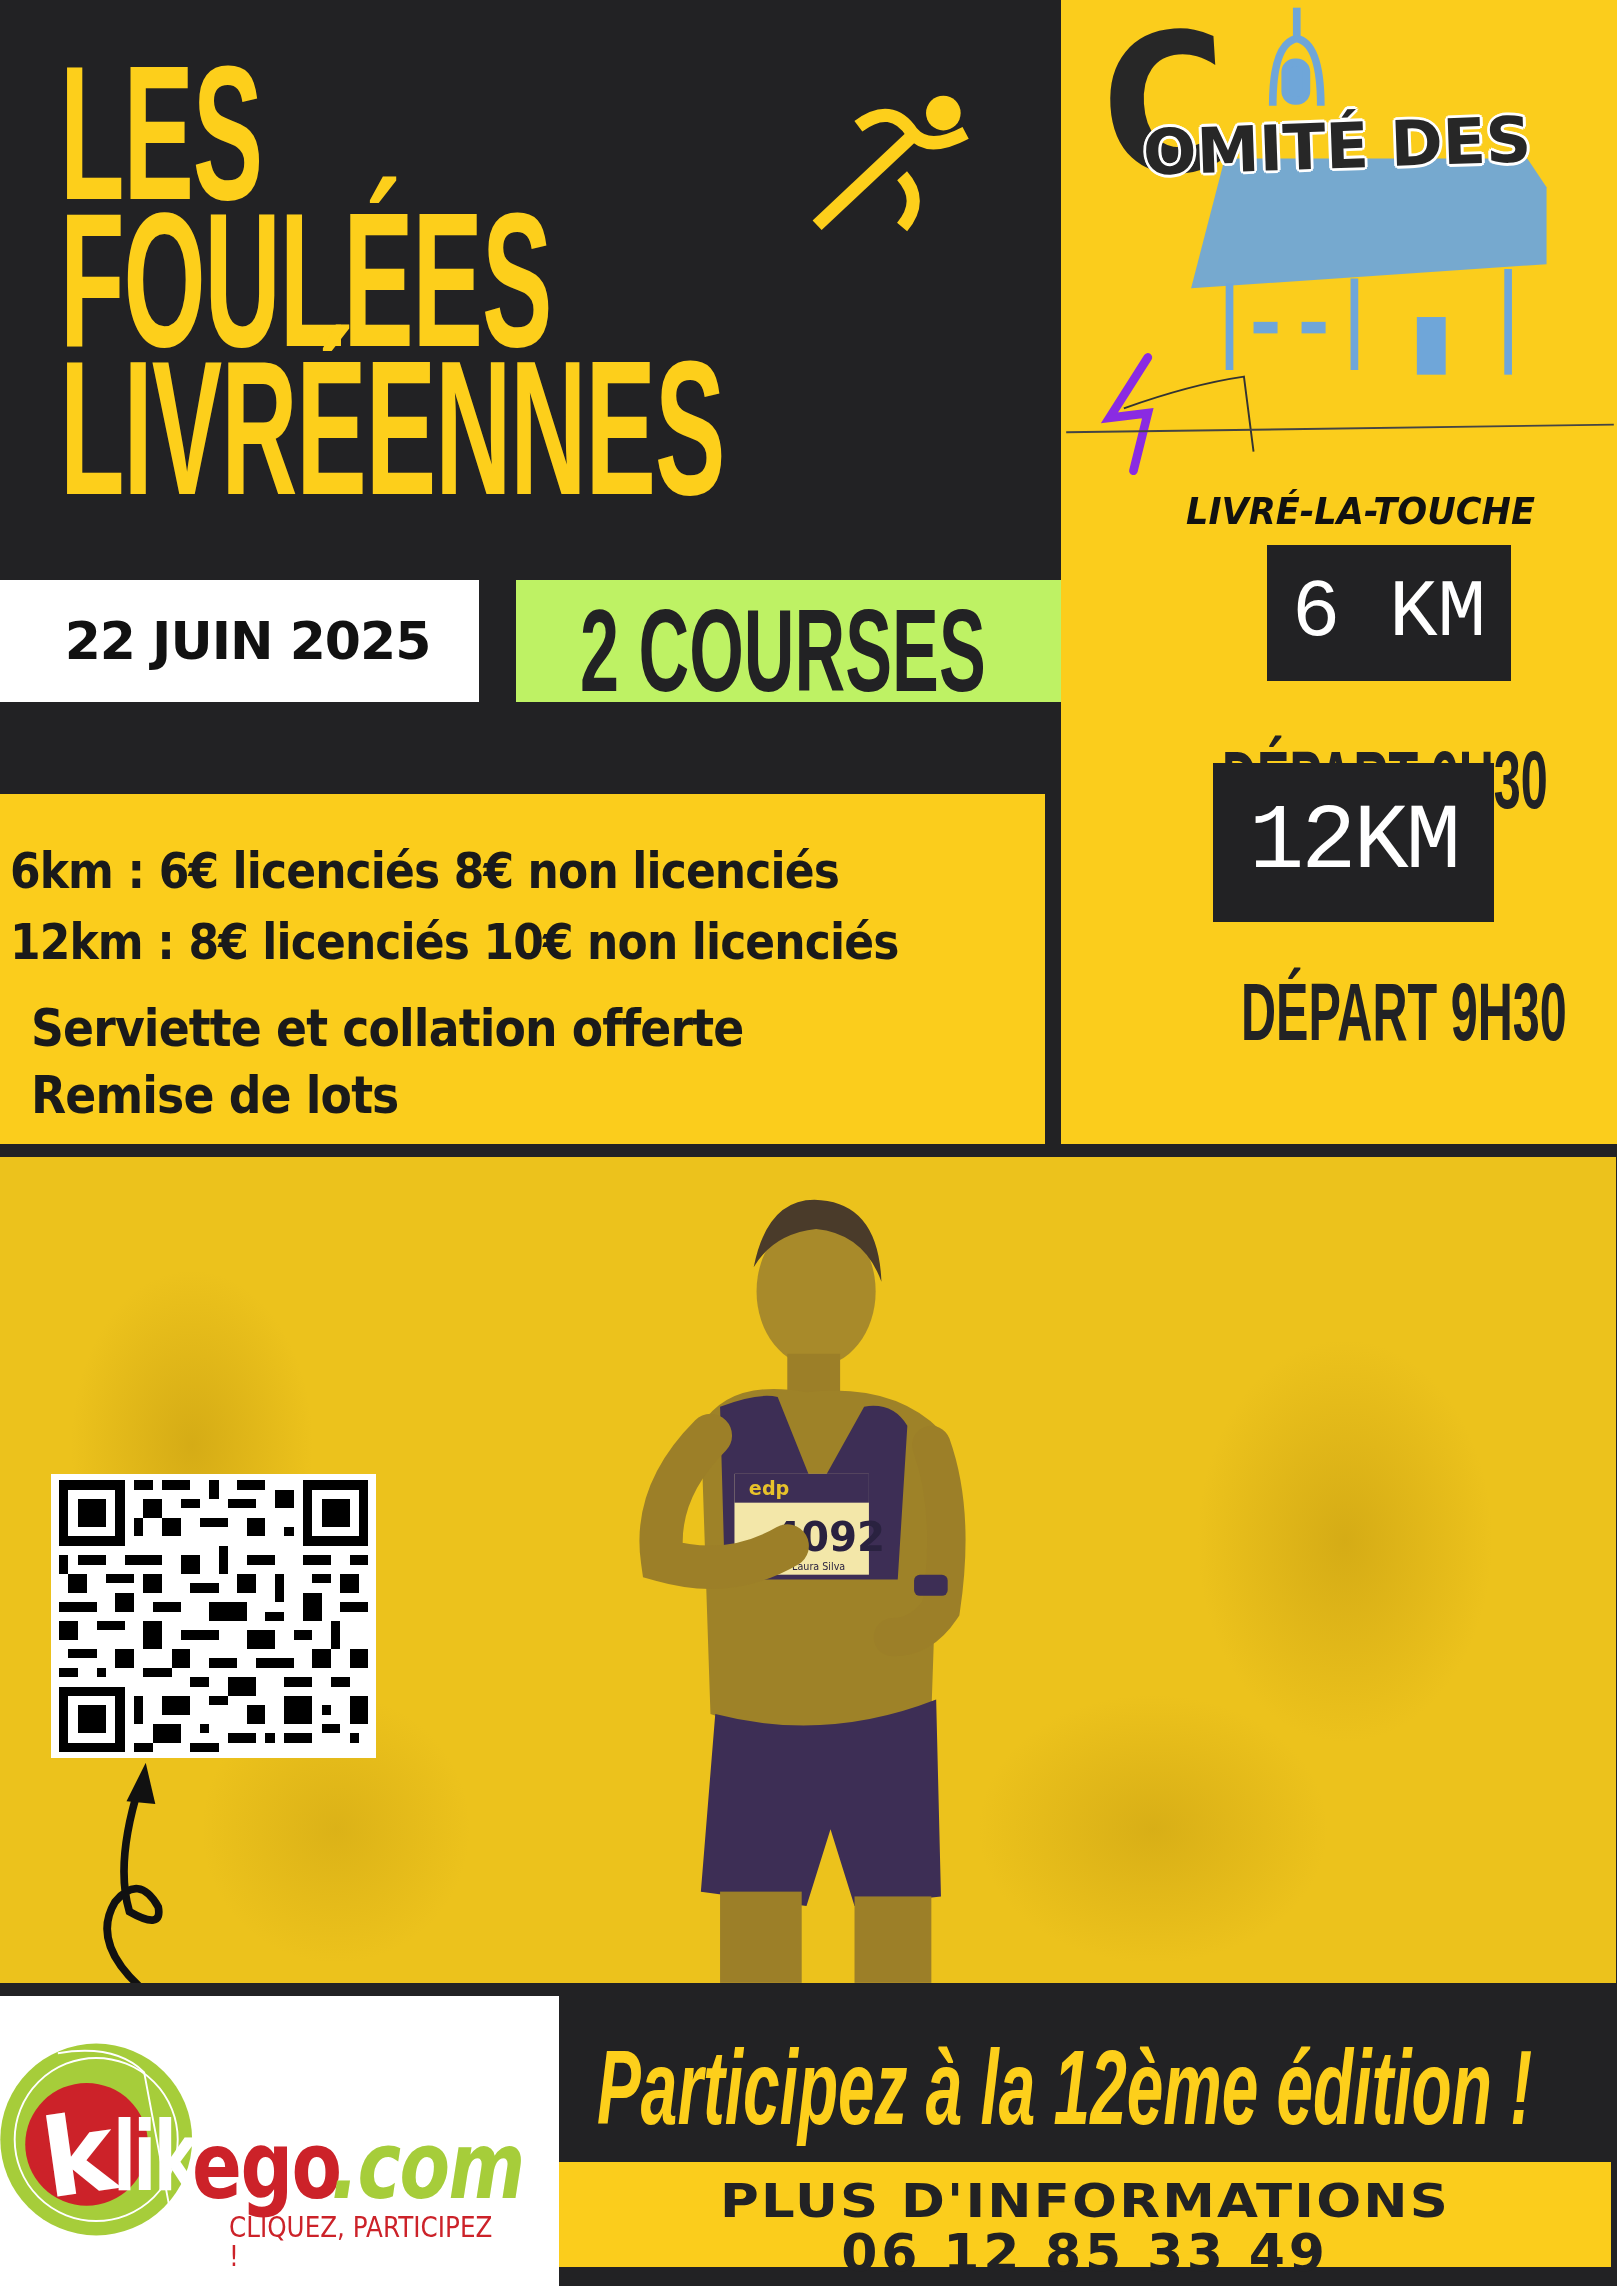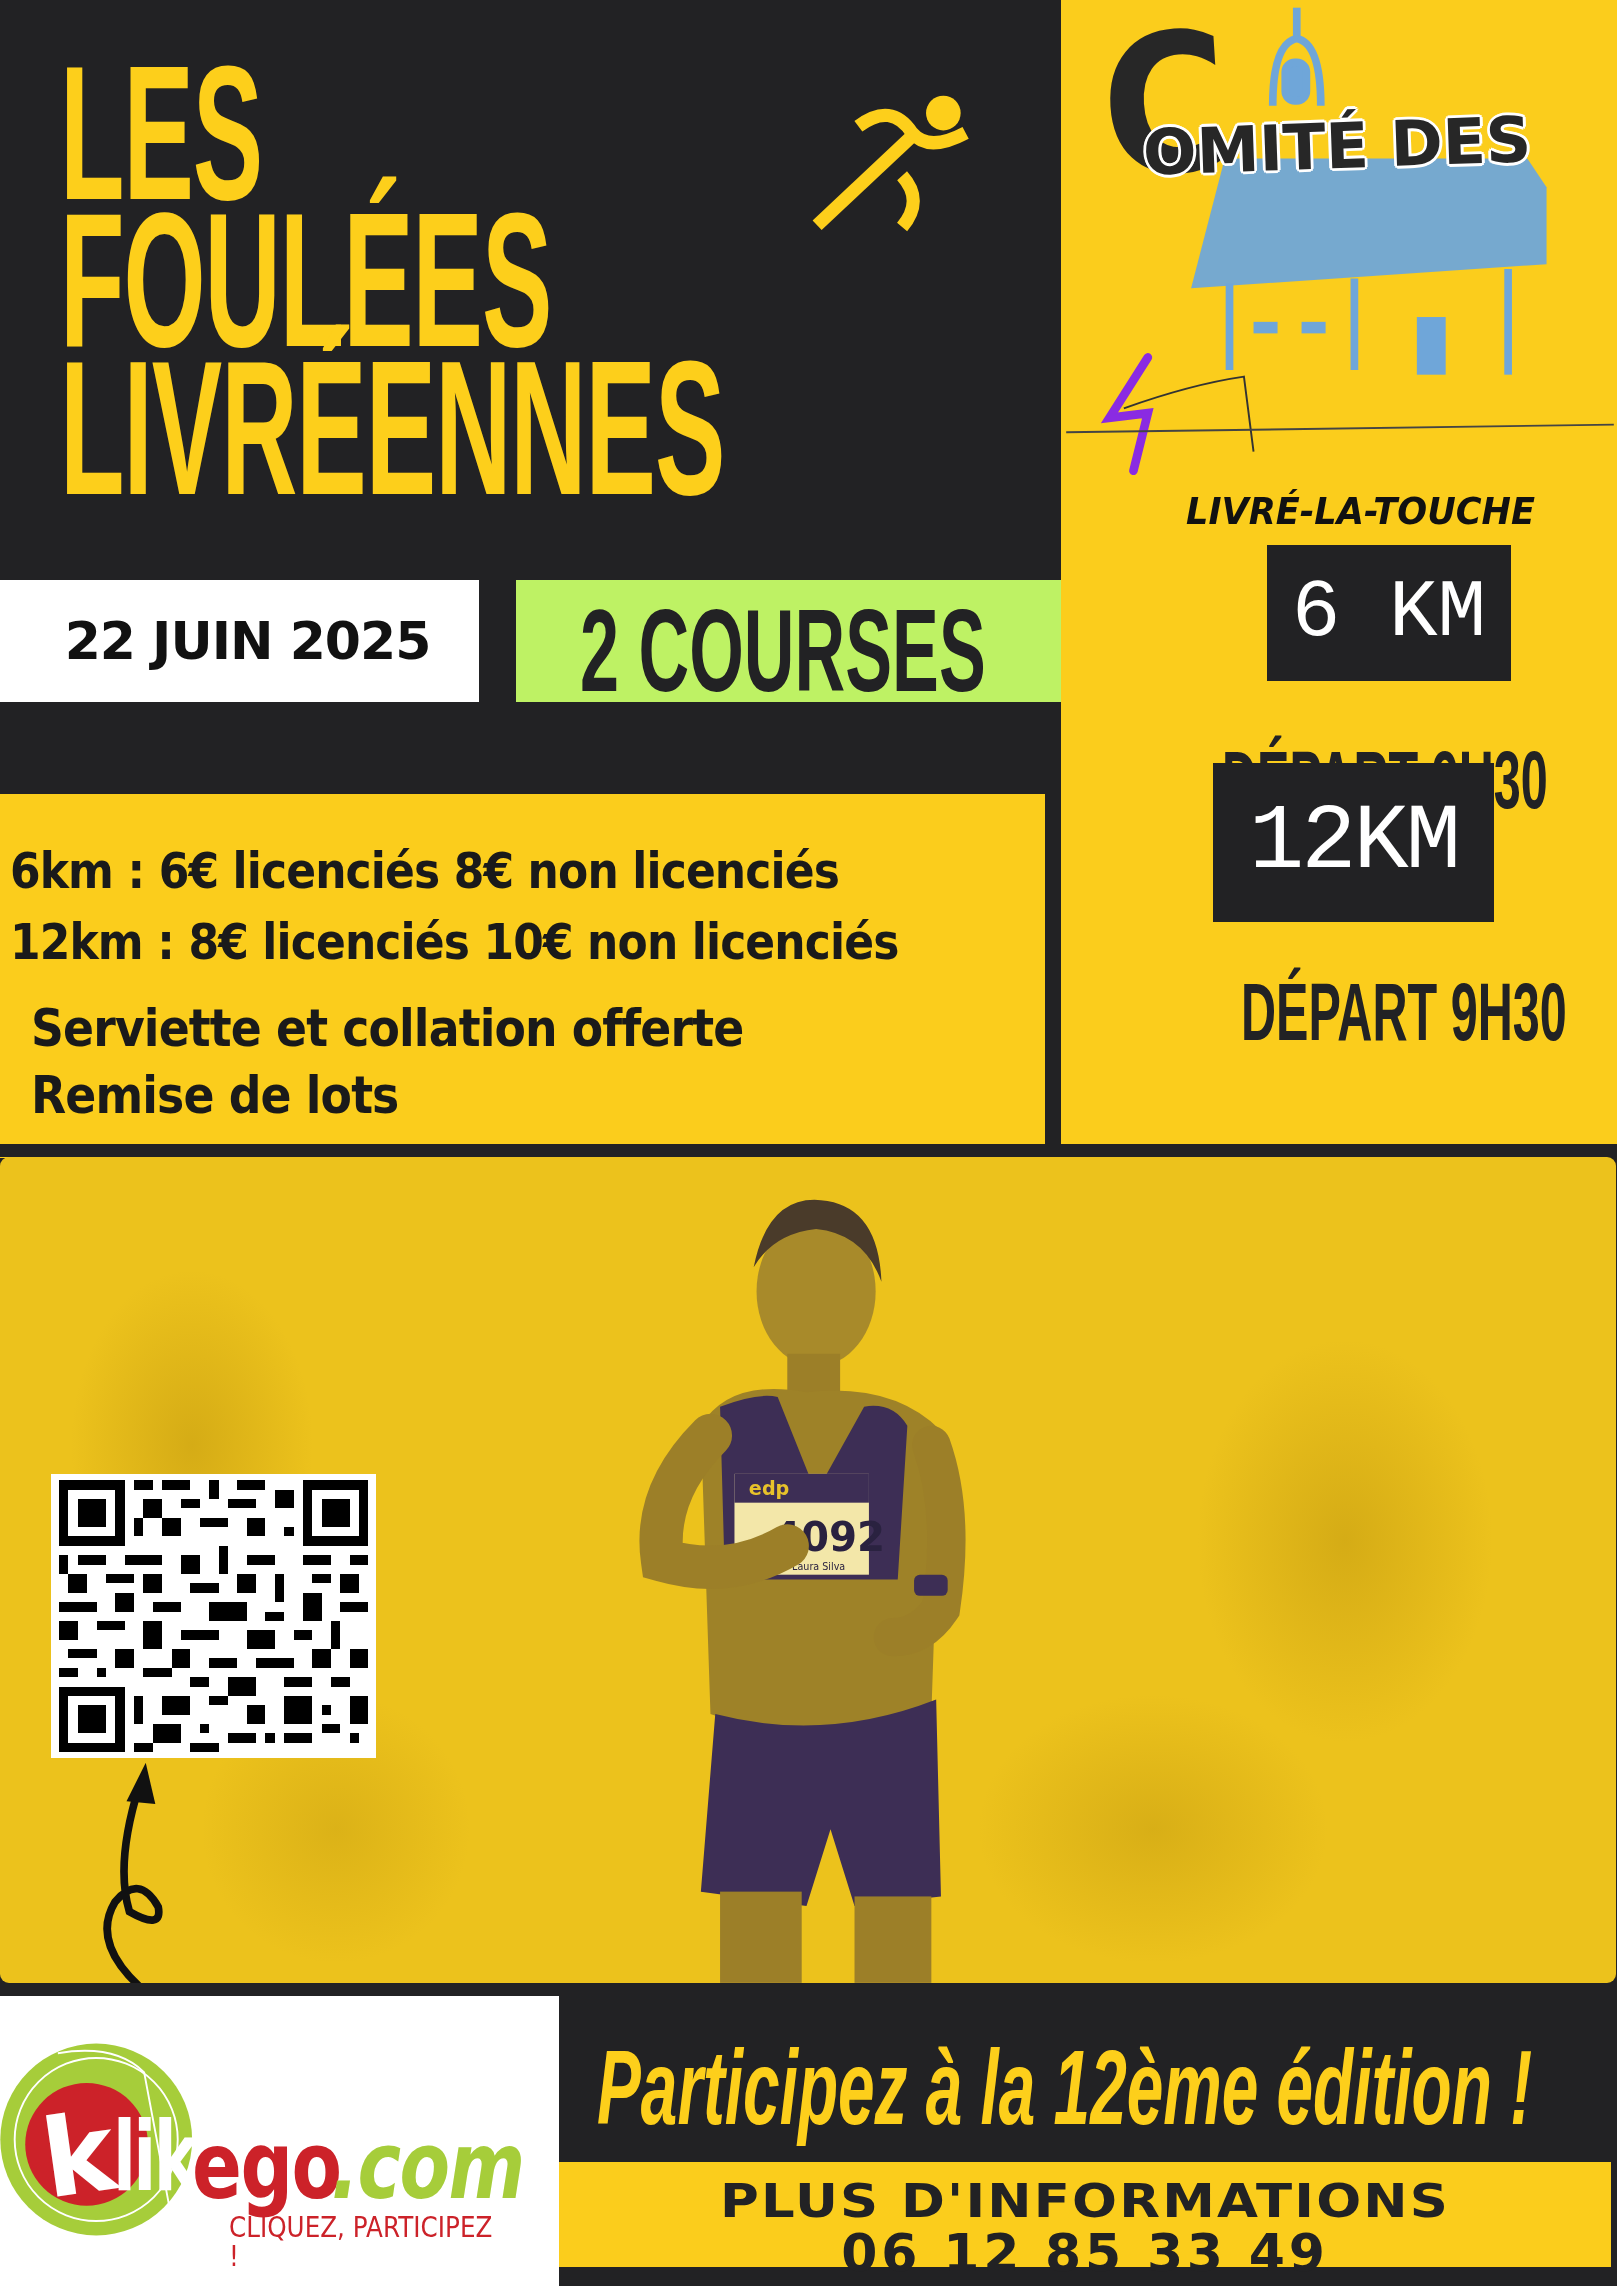--- a/index.html
+++ b/index.html
@@ -108,21 +108,21 @@
   
   #divider { left: 0; top: 1144px; width: 1618px; height: 12.5px; background: #222224; }
 
   
   #photo { left: 0; top: 1157px; width: 1616px; height: 826px; overflow: hidden;
     background:
       radial-gradient(ellipse 173px 250px at 192px 288px, rgba(170,130,10,0.35), transparent 70%),
       radial-gradient(ellipse 211px 288px at 1345px 384px, rgba(170,130,10,0.35), transparent 70%),
       radial-gradient(ellipse 250px 192px at 1153px 672px, rgba(170,130,10,0.3), transparent 70%),
       radial-gradient(ellipse 192px 192px at 336px 672px, rgba(170,130,10,0.25), transparent 70%),
-      #ecc21c; border-radius: 9px; }
+      #ecc21c; }
   #runner-photo { left: 576px; top: 19px; width: 461px; height: 807px; }
 
   #qr { left: 51px; top: 1474px; width: 325px; height: 284px; background: #fff; padding: 5.8px 7.7px; }
   #qr svg { width: 100%; height: 100%; }
 
   #arrow { left: 86px; top: 1758px; width: 106px; height: 288px; }
 
   
   #bottom-dark { left: 0; top: 1983px; width: 1618px; height: 304px; background: #222224; }
   #klikego { left: 0; top: 1996px; width: 559px; height: 290px; background: #fff; overflow: hidden; }

